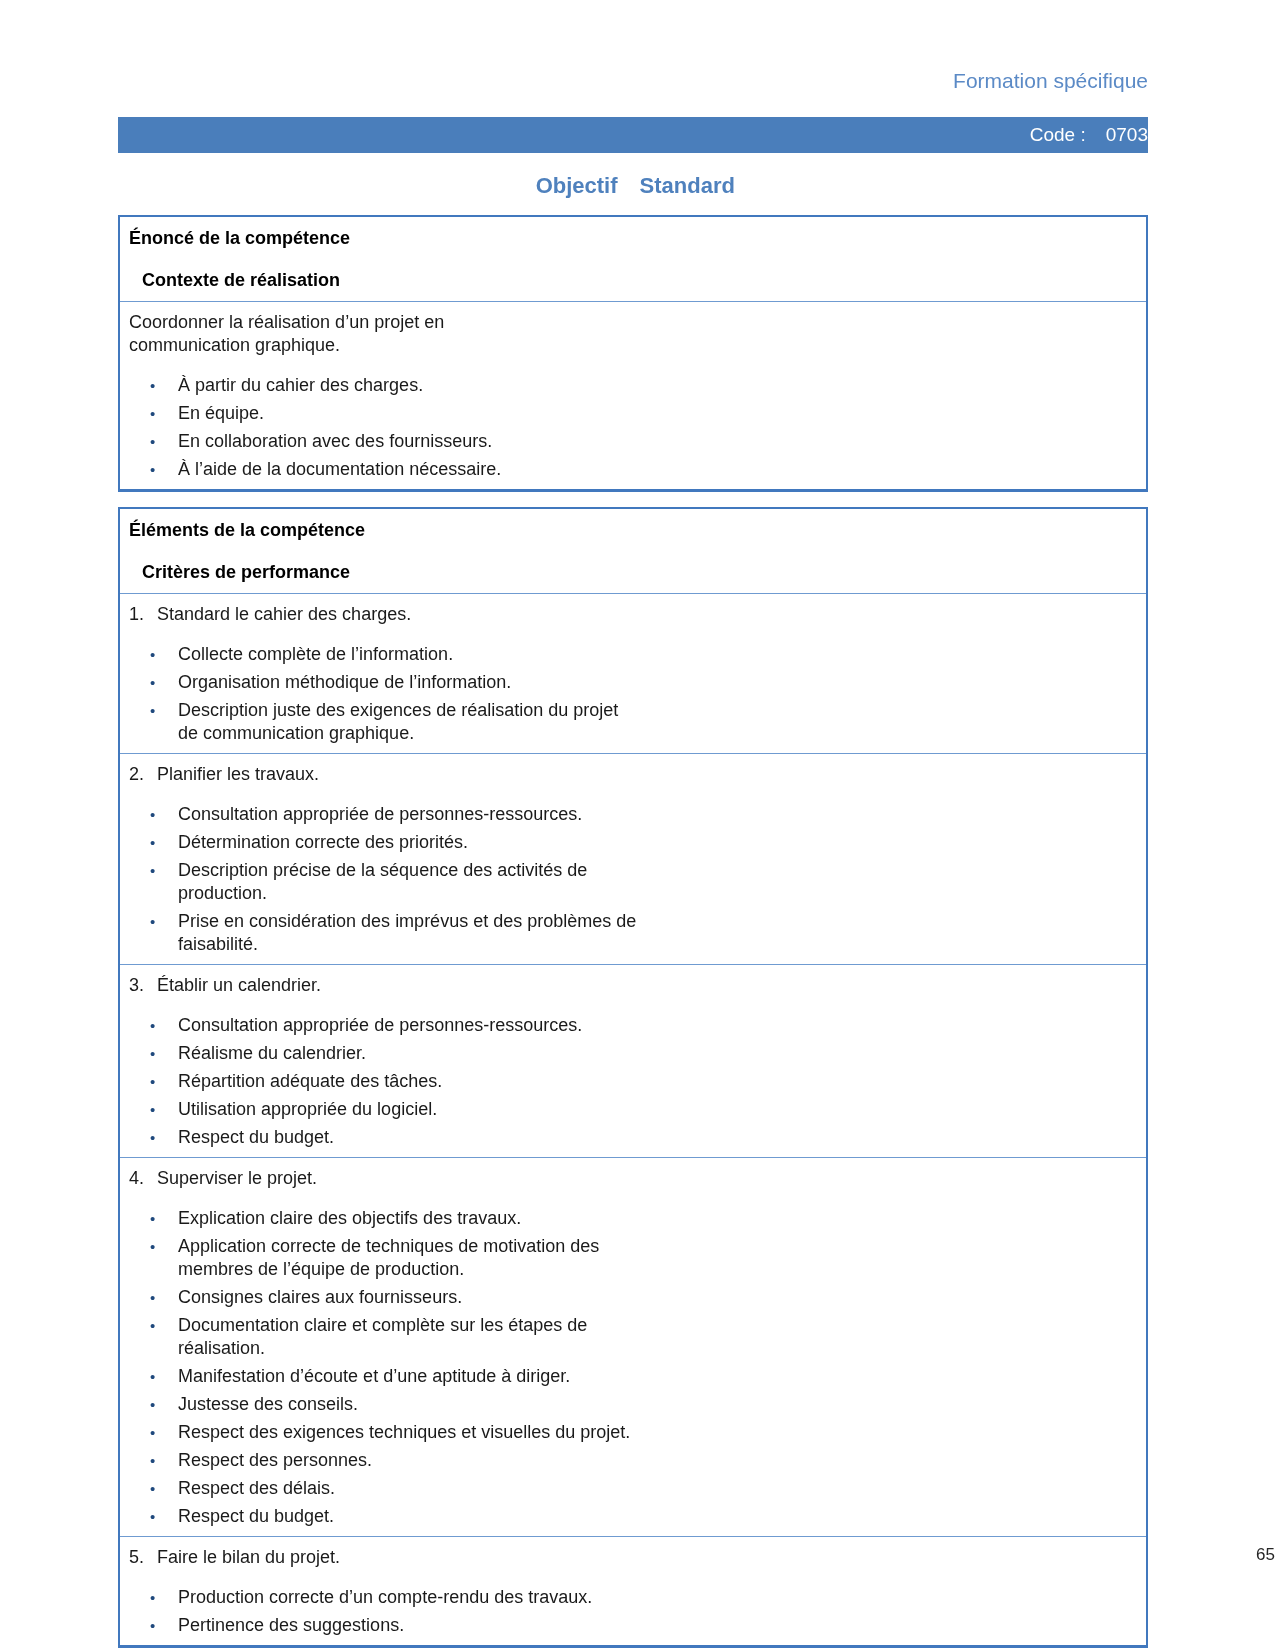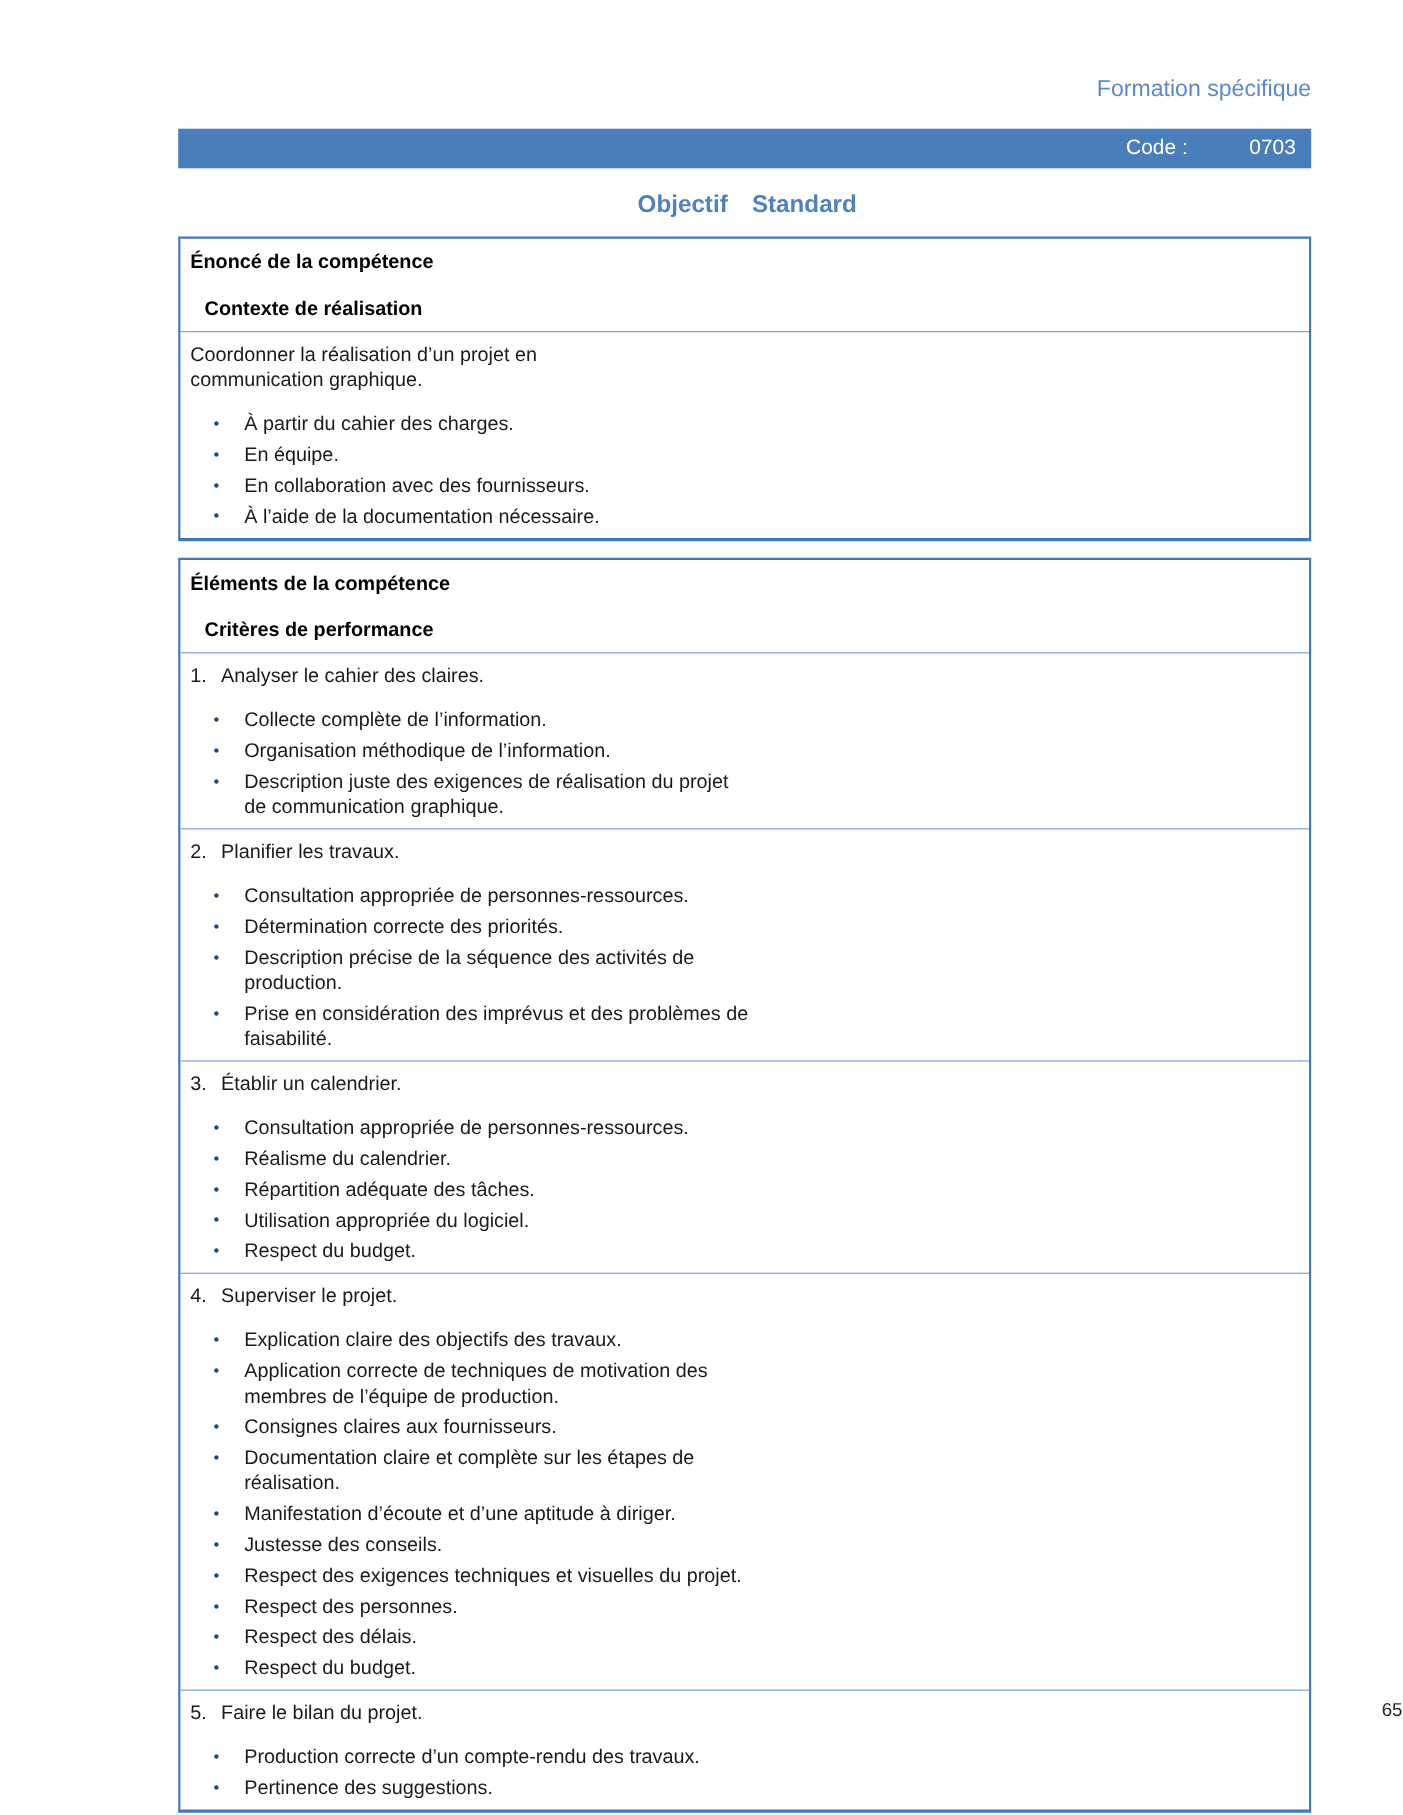--- a/index.html
+++ b/index.html
@@ -1,26 +1,26 @@
 <!DOCTYPE html>
 <html><head>
 <meta charset="utf-8">
 <style>
   html,body{margin:0;padding:0;}
   body{
     width:1275px;height:1650px;position:relative;background:#ffffff;
     font-family:"Liberation Sans","DejaVu Sans",sans-serif;
     color:#1a1a1a;-webkit-font-smoothing:antialiased;
   }
-  .content{position:absolute;left:118px;top:0;width:1030px;margin-left:44px;}
+  .content{position:absolute;left:118px;top:0;width:1030px;}
   .doc-title{margin-top:68px;text-align:right;color:#5b8ac6;font-size:21px;line-height:26px;}
   .code-bar{
     margin-top:23px;height:36px;background:#4a7ebb;color:#ffffff;
     display:flex;justify-content:flex-end;align-items:center;
-    padding-right:14px;box-sizing:border-box;font-size:19px;gap:36px;
+    box-sizing:border-box;font-size:19px;
   }
   .code-bar .code-value{margin-left:20px;}
   .section-headings{display:flex;margin-top:19px;}
   .section-headings .h-left{width:48.5%;padding-left:9px;box-sizing:border-box;text-align:right;}
   .section-headings .h-right{width:51.5%;padding-left:22px;box-sizing:border-box;}
   .sec-h{font-size:22px;font-weight:bold;color:#4f81bd;line-height:28px;}
   .tbl{
     margin-top:15px;border:2px solid #4178be;border-bottom-width:3px;
     box-sizing:border-box;width:100%;
   }
@@ -82,21 +82,21 @@
   <div class="tbl">
     <div class="tbl-row hdr">
       <div class="cell-l"><span class="th-text">Éléments de la compétence</span></div>
       <div class="cell-r"><span class="th-text">Critères de performance</span></div>
     </div>
 
     <div class="tbl-row">
       <div class="cell-l body-text">
         <div class="num-item">
           <span class="num">1.</span>
-          <span class="itm">Analyser le cahier des claires.</span>
+          <span class="itm">Standard le cahier des charges.</span>
         </div>
       </div>
       <div class="cell-r">
         <ul class="blist">
           <li><span class="blt">•</span><span>Collecte complète de l’information.</span></li>
           <li><span class="blt">•</span><span>Organisation méthodique de l’information.</span></li>
           <li><span class="blt">•</span><span>Description juste des exigences de réalisation du projet de communication graphique.</span></li>
         </ul>
       </div>
     </div>

